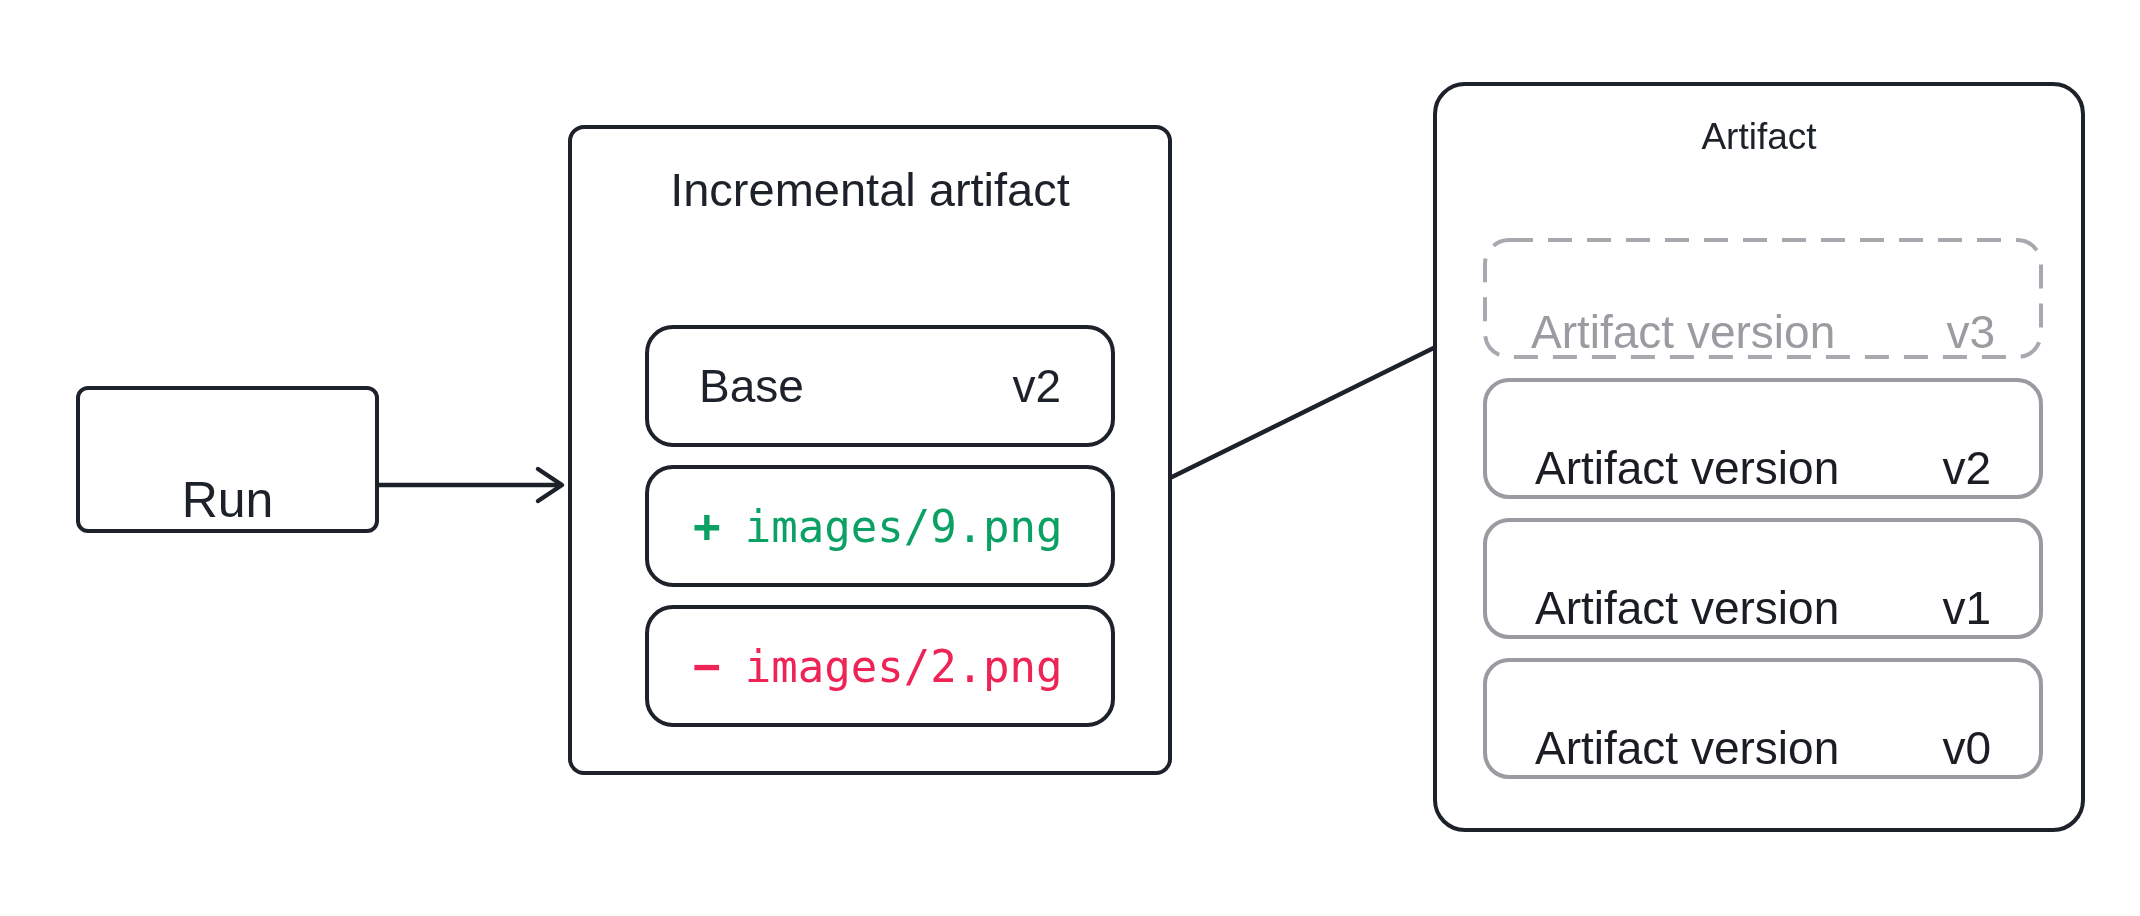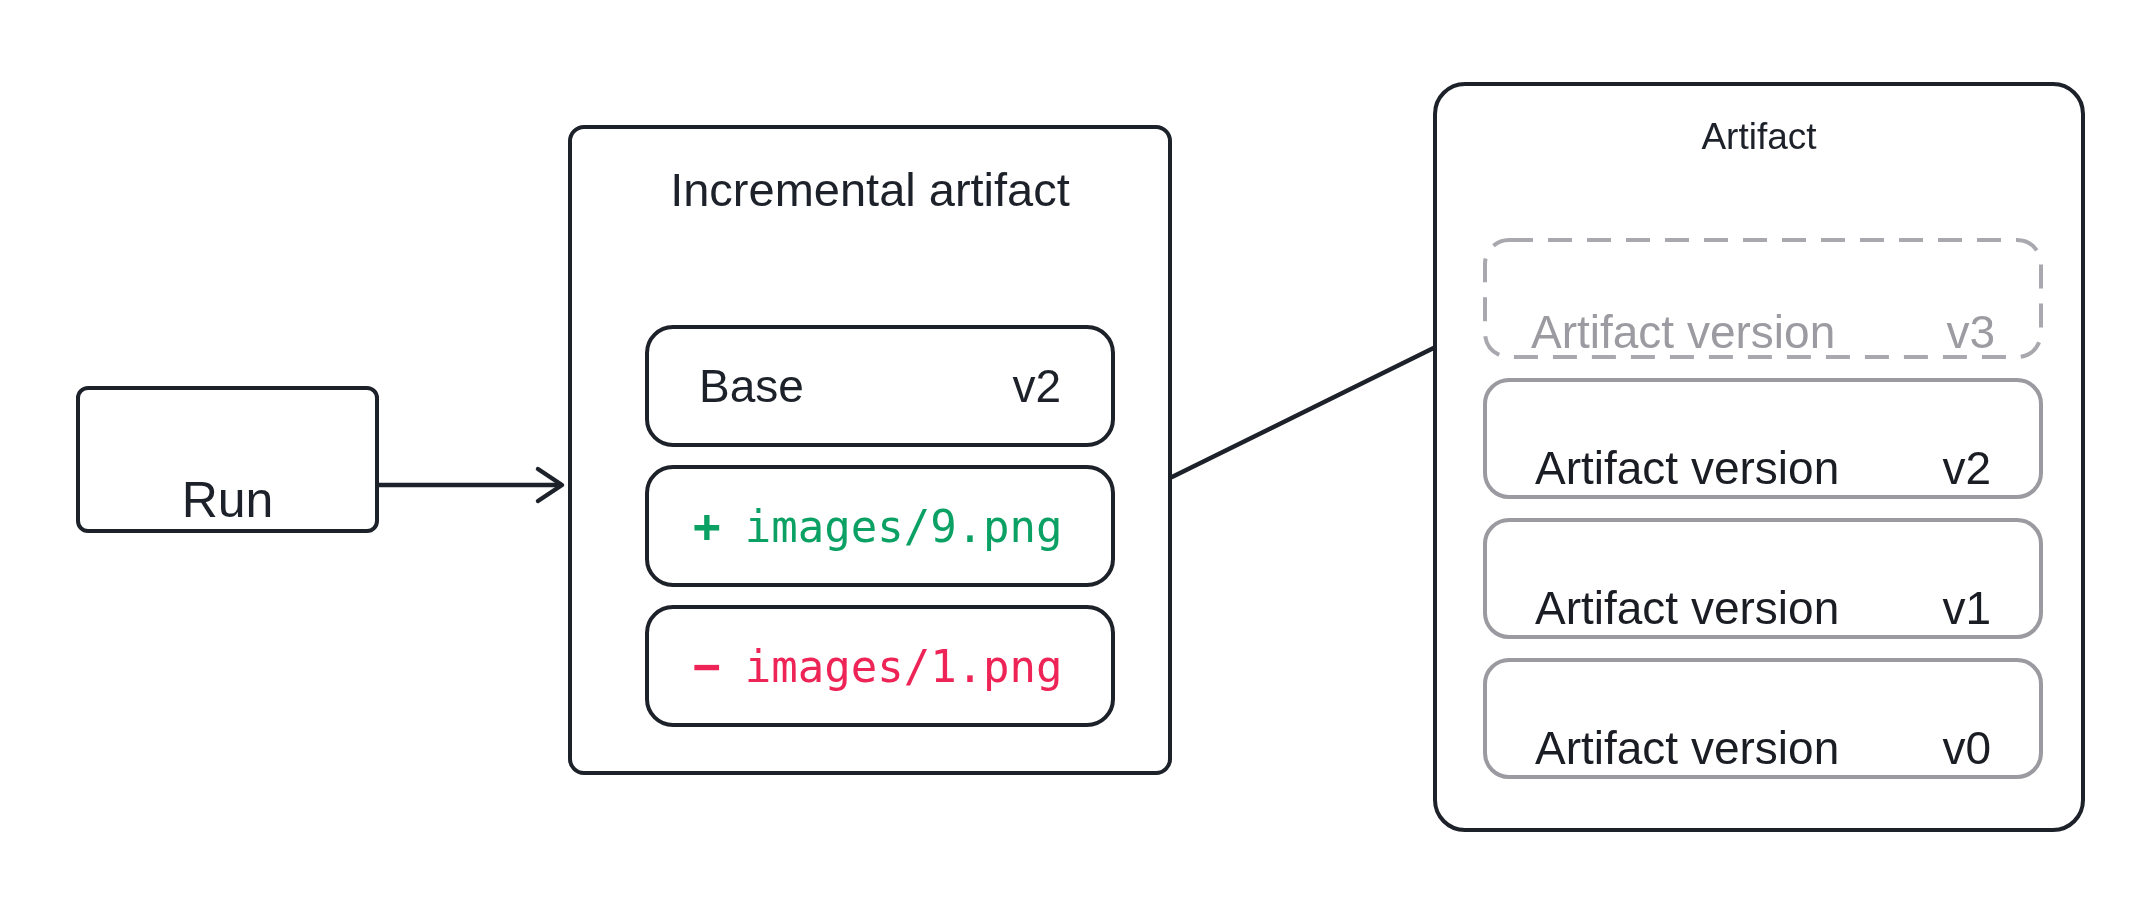--- a/index.html
+++ b/index.html
@@ -121,21 +121,21 @@
       <span>v2</span>
     </div>
 
     <div class="inc-row diff-row" id="added-row">
       <span class="diff-sign">+</span>
       <span>images/9.png</span>
     </div>
 
     <div class="inc-row diff-row" id="removed-row">
       <span class="diff-sign">−</span>
-      <span>images/1.png</span>
+      <span>images/2.png</span>
     </div>
   </div>
 
   <div class="node" id="artifact-node">
     <div id="artifact-title">Artifact</div>
 
     <div class="version-row" id="pending-row">
       <svg id="pending-border" width="560" height="121" viewBox="0 0 560 121">
         <rect x="2" y="2" width="556" height="117" rx="24" fill="none" stroke="#a8a8ae" stroke-width="4" stroke-dasharray="24 15"></rect>
       </svg>

